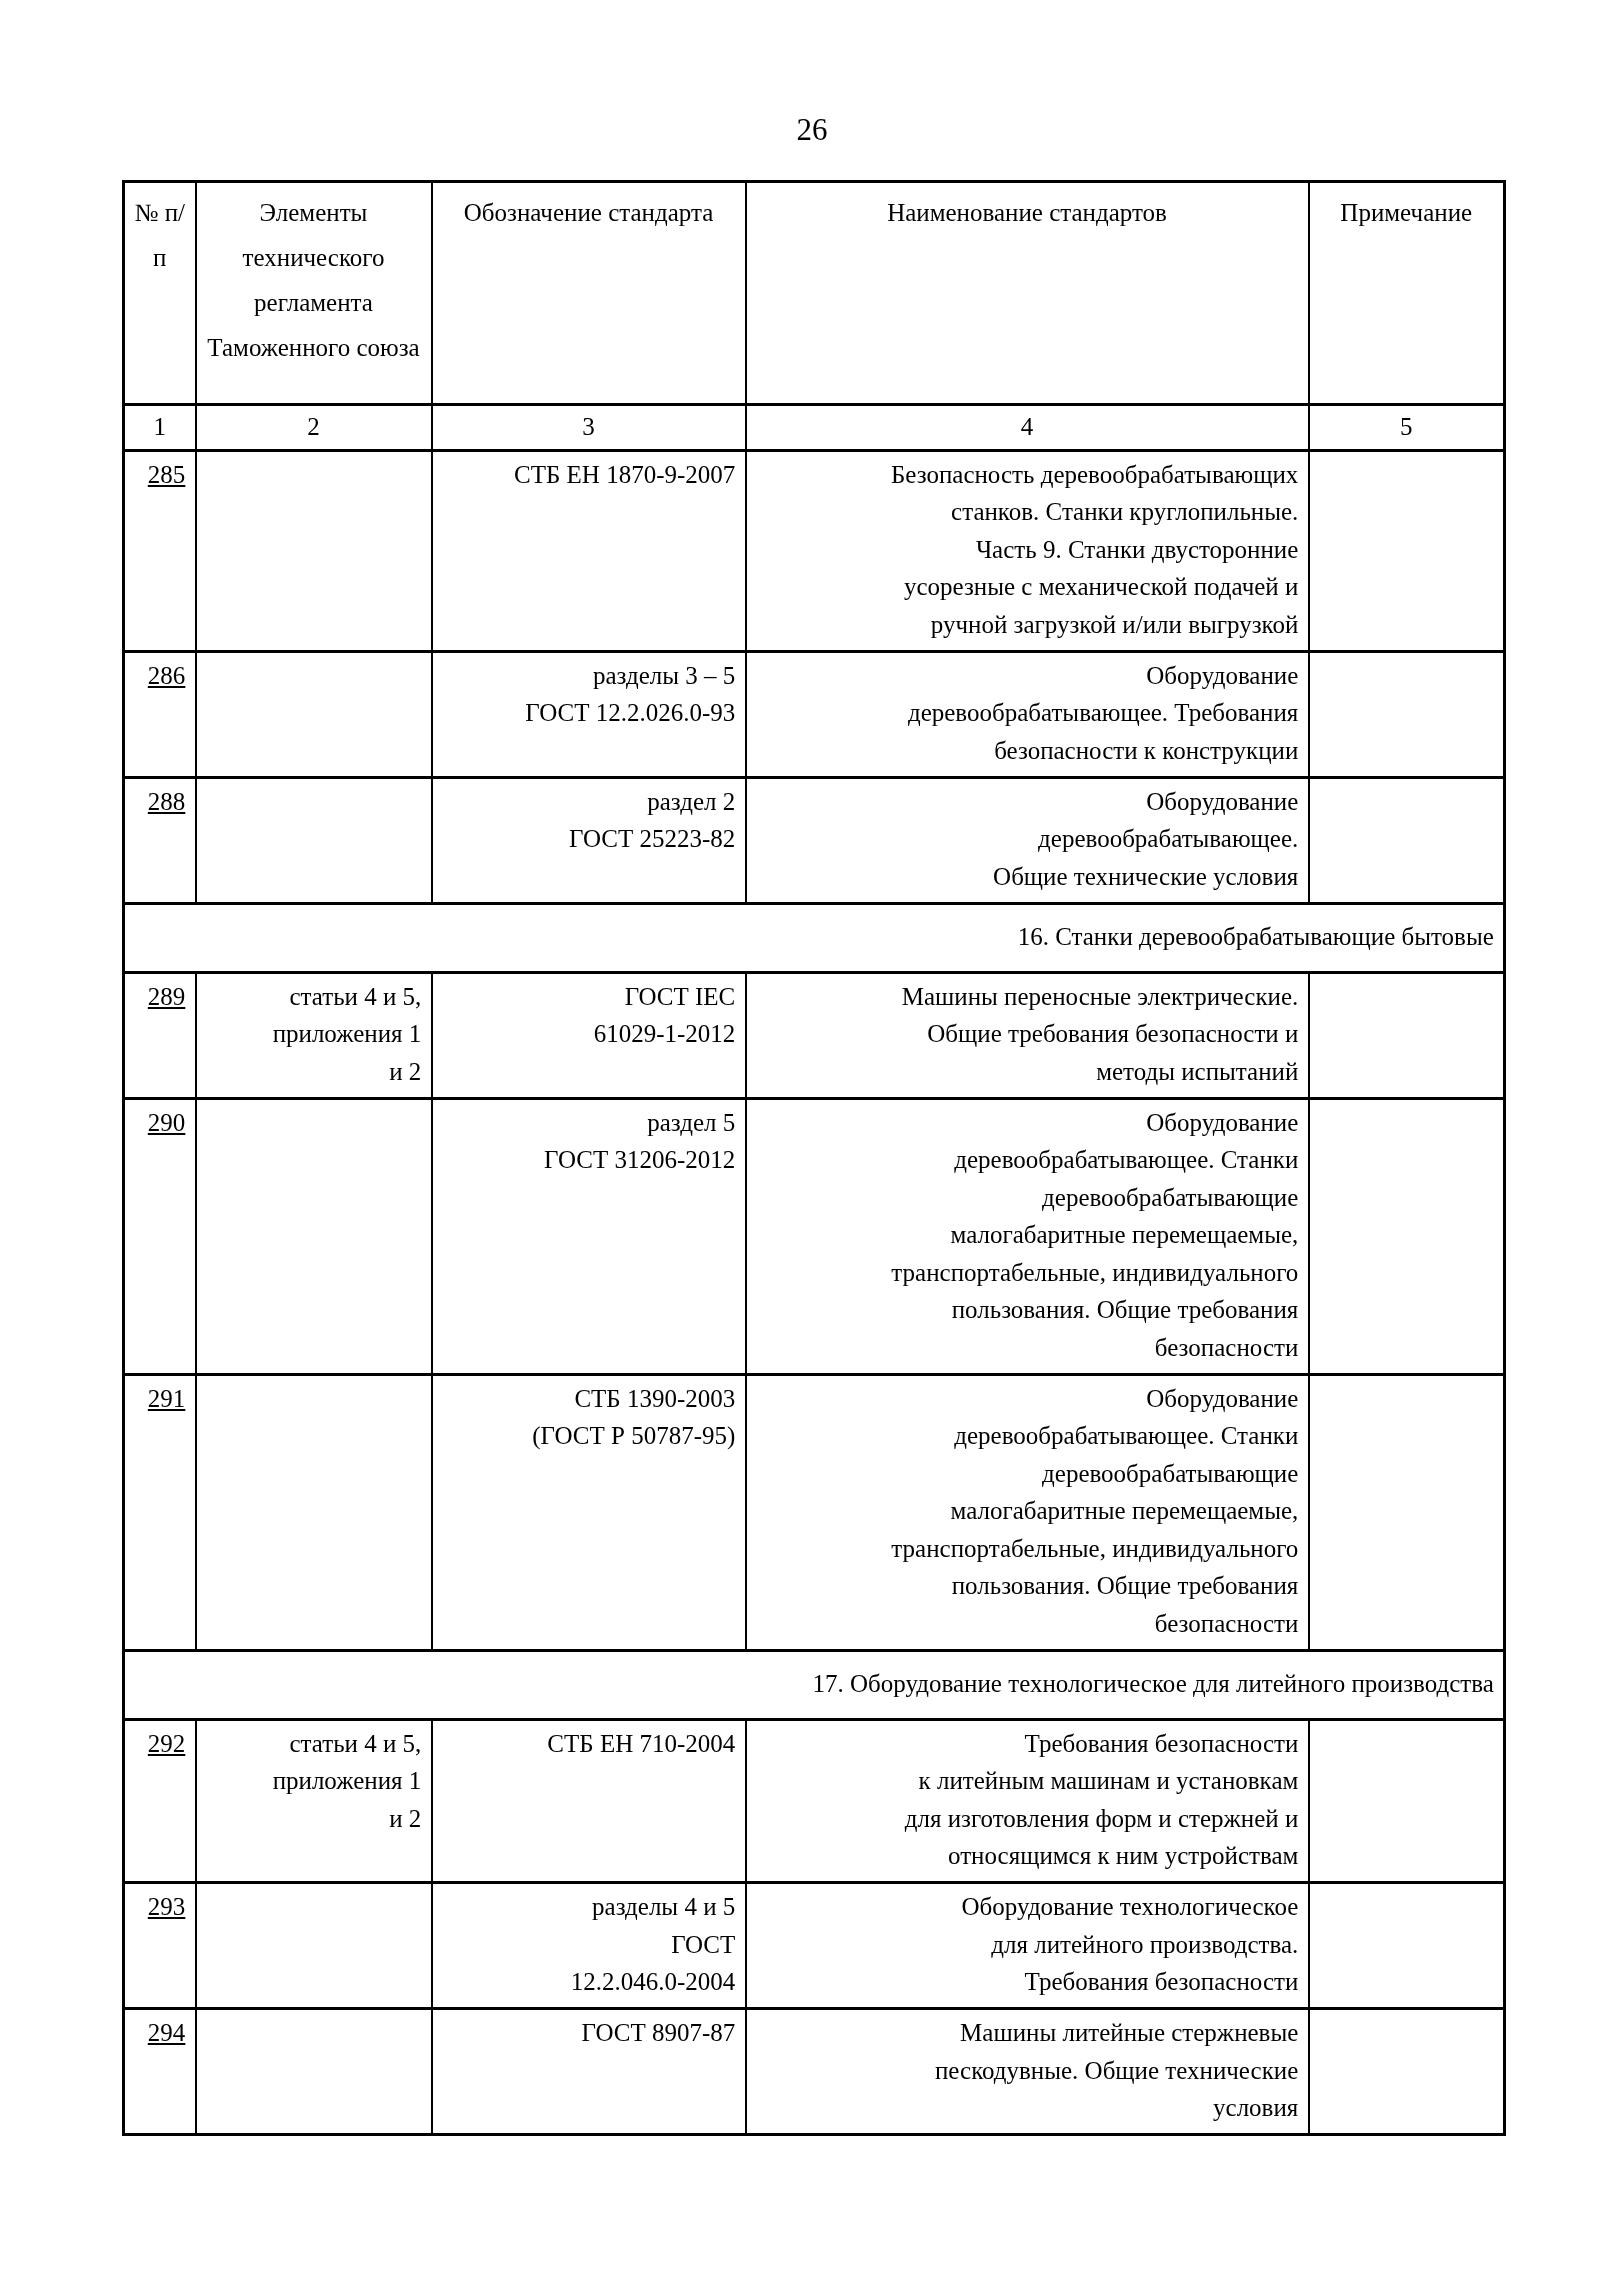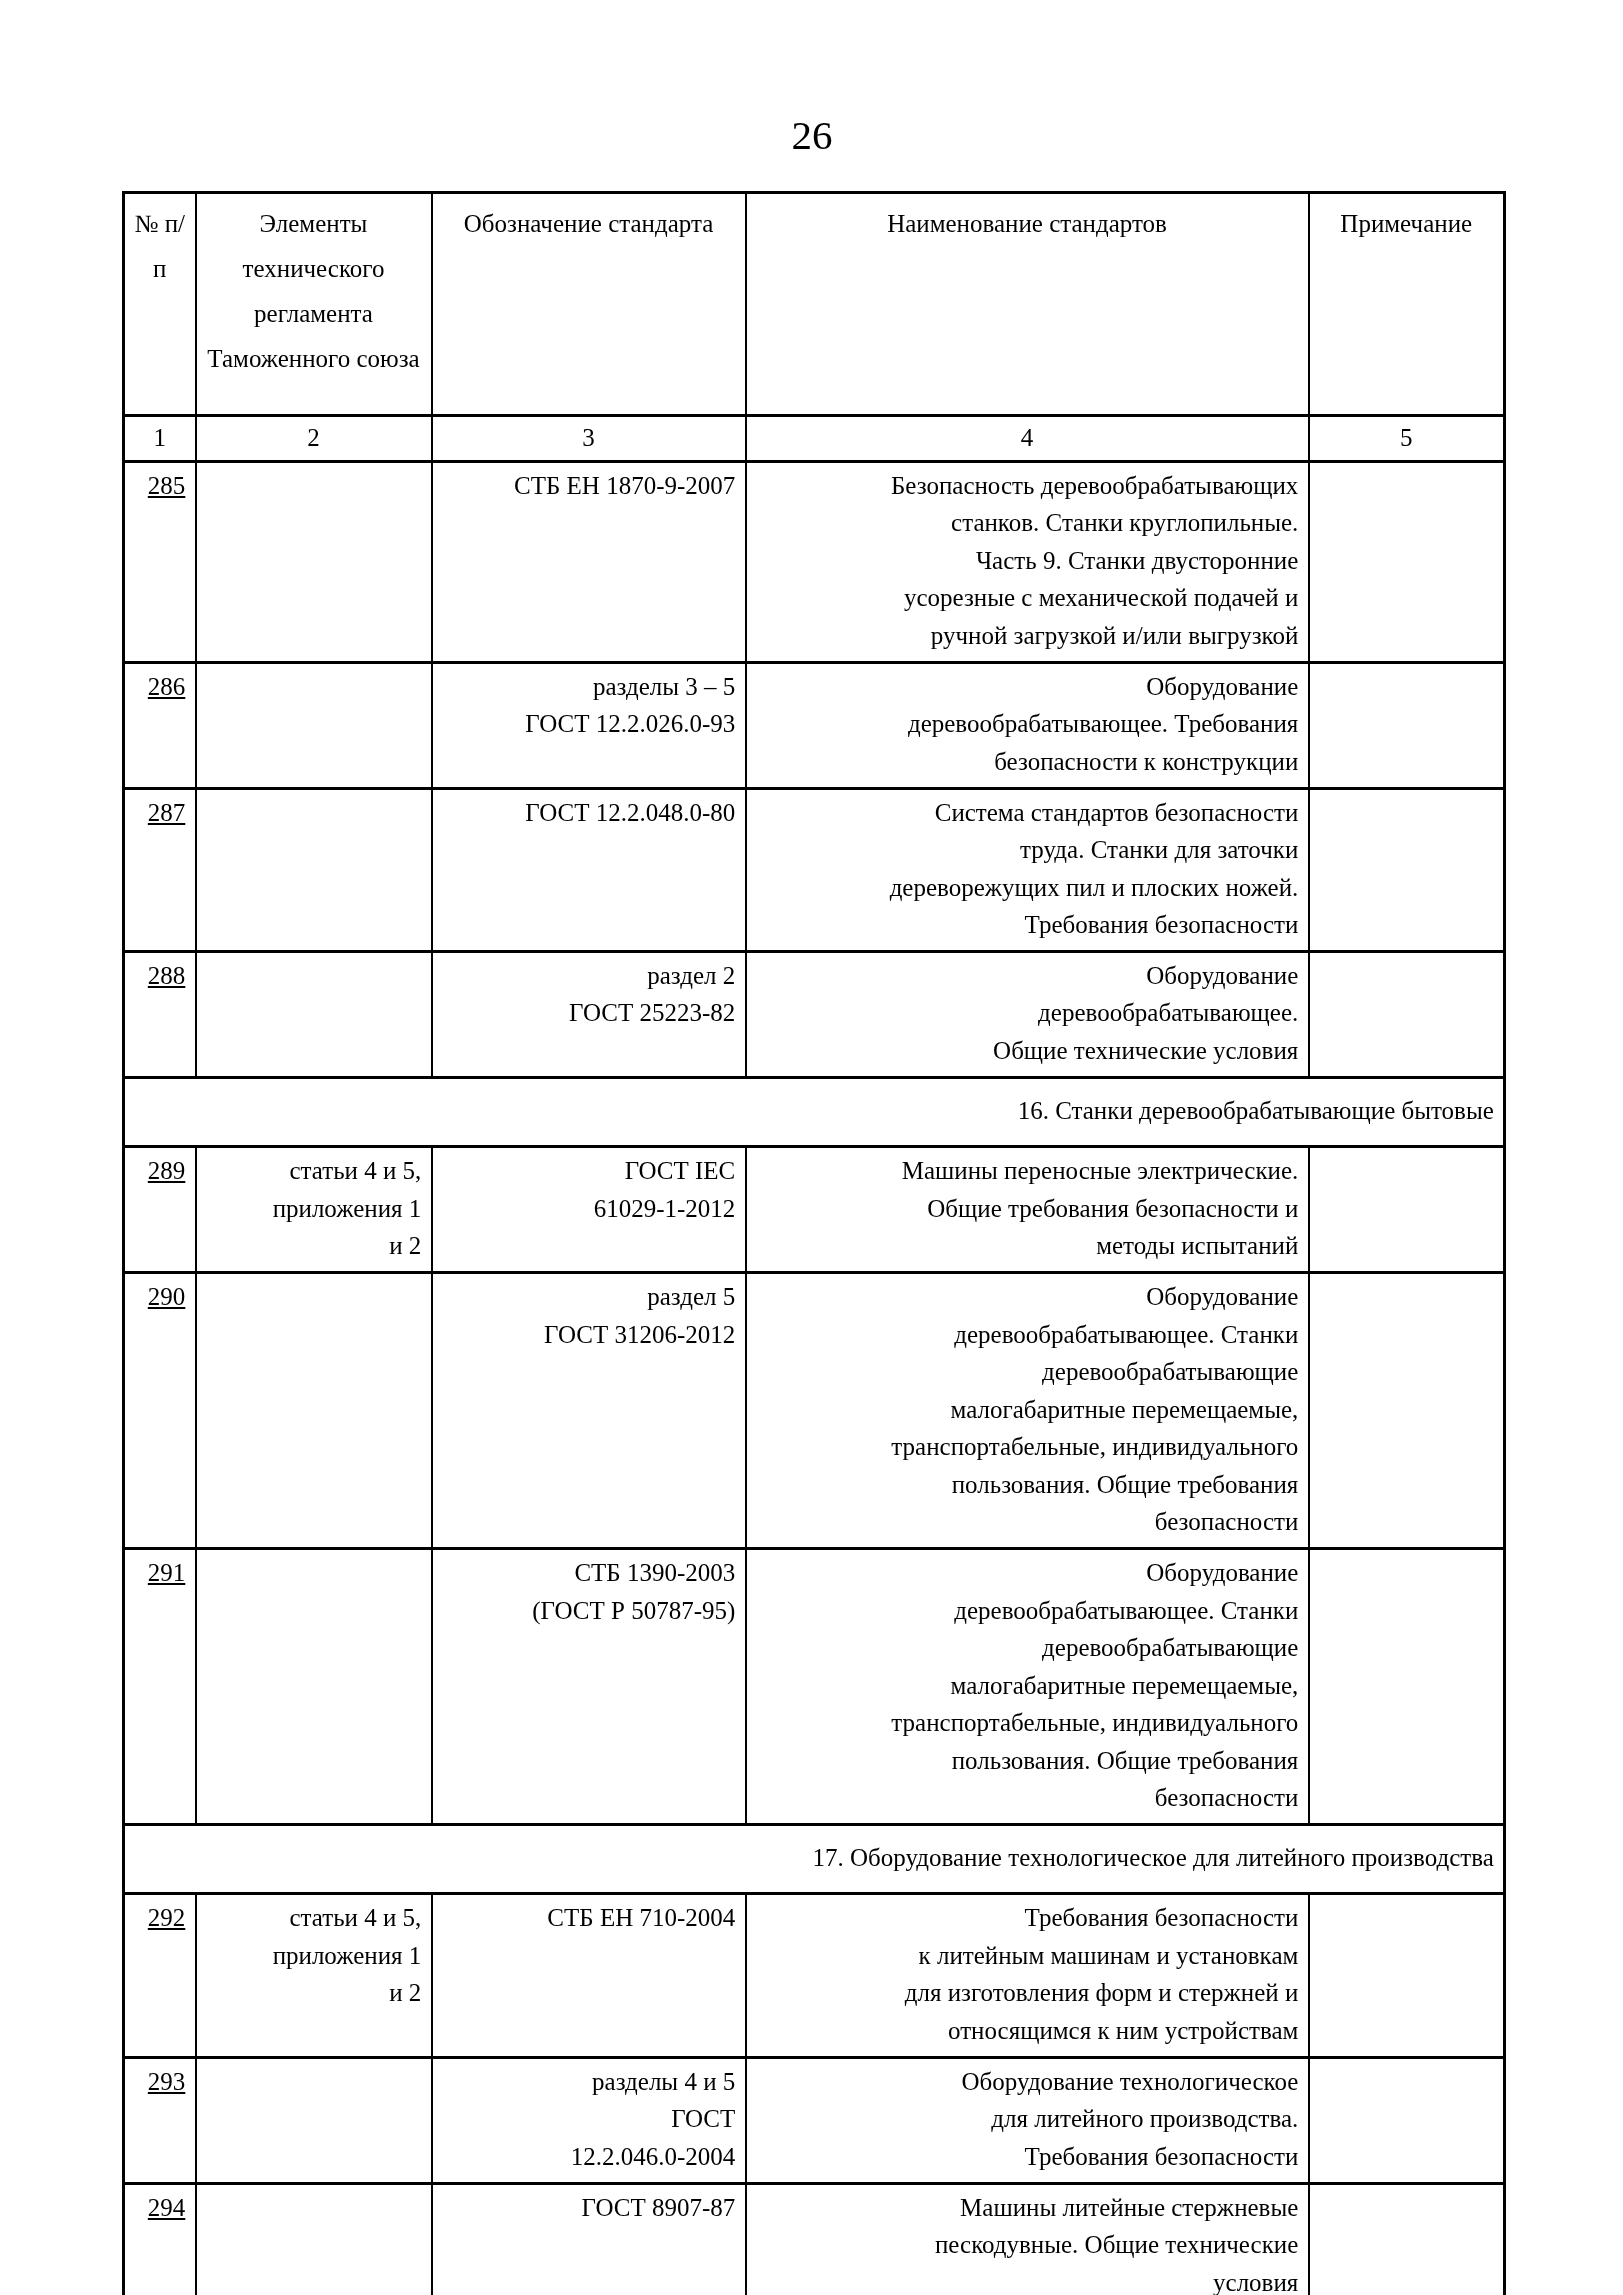--- a/index.html
+++ b/index.html
@@ -10,21 +10,21 @@
   }
   body {
     width: 1624px;
     height: 2295px;
     overflow: hidden;
     font-family: "Liberation Serif", "DejaVu Serif", serif;
   }
   .page-number {
     margin-top: 113px;
     text-align: center;
-    font-size: 41px;
+    font-size: 31px;
     line-height: 1.1;
   }
   table.standards {
     border-collapse: collapse;
     table-layout: fixed;
     width: 1381px;
     margin-left: 122px;
     margin-top: 33px;
     border: 3.9px solid #000;
   }
@@ -121,30 +121,20 @@
         <td class="cell-num">286</td>
         <td class="cell-elements"></td>
         <td class="cell-designation">разделы 3 – 5
 ГОСТ 12.2.026.0-93</td>
         <td class="cell-name">Оборудование
 деревообрабатывающее. Требования
 безопасности к конструкции</td>
         <td class="cell-note"></td>
       </tr>
       <tr>
-        <td class="cell-num">287</td>
-        <td class="cell-elements"></td>
-        <td class="cell-designation">ГОСТ 12.2.048.0-80</td>
-        <td class="cell-name">Система стандартов безопасности
-труда. Станки для заточки
-дереворежущих пил и плоских ножей.
-Требования безопасности</td>
-        <td class="cell-note"></td>
-      </tr>
-      <tr>
         <td class="cell-num">288</td>
         <td class="cell-elements"></td>
         <td class="cell-designation">раздел 2
 ГОСТ 25223-82</td>
         <td class="cell-name">Оборудование
 деревообрабатывающее.
 Общие технические условия</td>
         <td class="cell-note"></td>
       </tr>
       <tr class="section-row">

